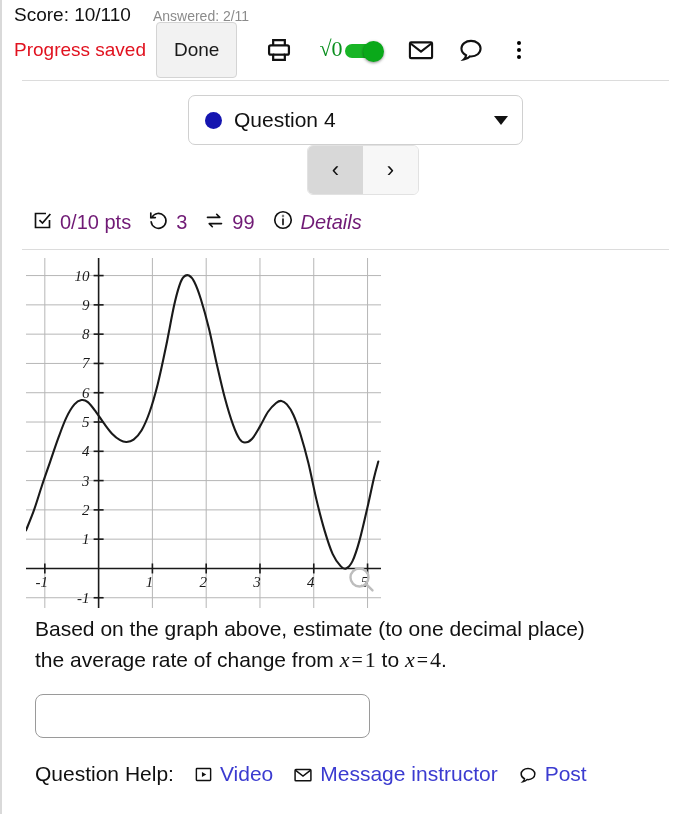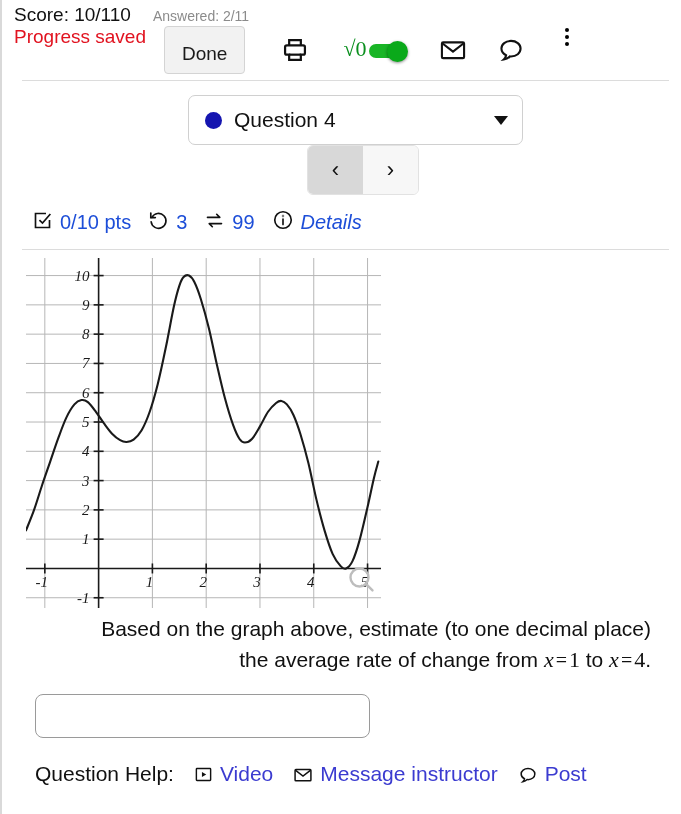--- a/index.html
+++ b/index.html
@@ -42,23 +42,24 @@
   .answered-text {
     font-size: 14px;
     color: #8b8b8b;
     margin-left: 22px;
     white-space: nowrap;
   }
 
   
   .toolbar {
     display: flex;
+    align-items: center;
     padding: 0 0 0 12px;
     height: 48px;
-    gap: 8px;
+    gap: 0;
   }
   .progress-saved {
     color: #e1121f;
     font-size: 19px;
     white-space: nowrap;
     margin-right: 10px;
   }
   .done-button {
     background: #f2f2f2;
     border: 1px solid #d4d4d4;
@@ -192,21 +193,21 @@
   }
   .navbtn.prev { background: #d8d8d8; }
 
   
   .metarow {
     display: flex;
     align-items: center;
     padding: 14px 0 0 30px;
     gap: 0;
     font-size: 20px;
-    color: #1d4ed8;
+    color: #701a75;
   }
   .metaitem {
     display: flex;
     align-items: center;
     white-space: nowrap;
   }
   .metaitem + .metaitem { margin-left: 17px; }
   .metaitem .mlabel { margin-left: 7px; }
   .metaitem.details { cursor: pointer; font-style: italic; }
 
@@ -224,21 +225,20 @@
     height: 350px;
   }
   .graphwrap svg { display: block; }
 
   
   .prompt {
     margin: 6px 30px 0 33px;
     font-size: 21px;
     line-height: 1.45;
     color: #111;
-    text-align: right;
   }
   .mathvar {
     font-family: "Liberation Serif", serif;
     font-style: italic;
     font-size: 22px;
   }
   .mathnum {
     font-family: "Liberation Serif", serif;
     font-size: 22px;
   }

